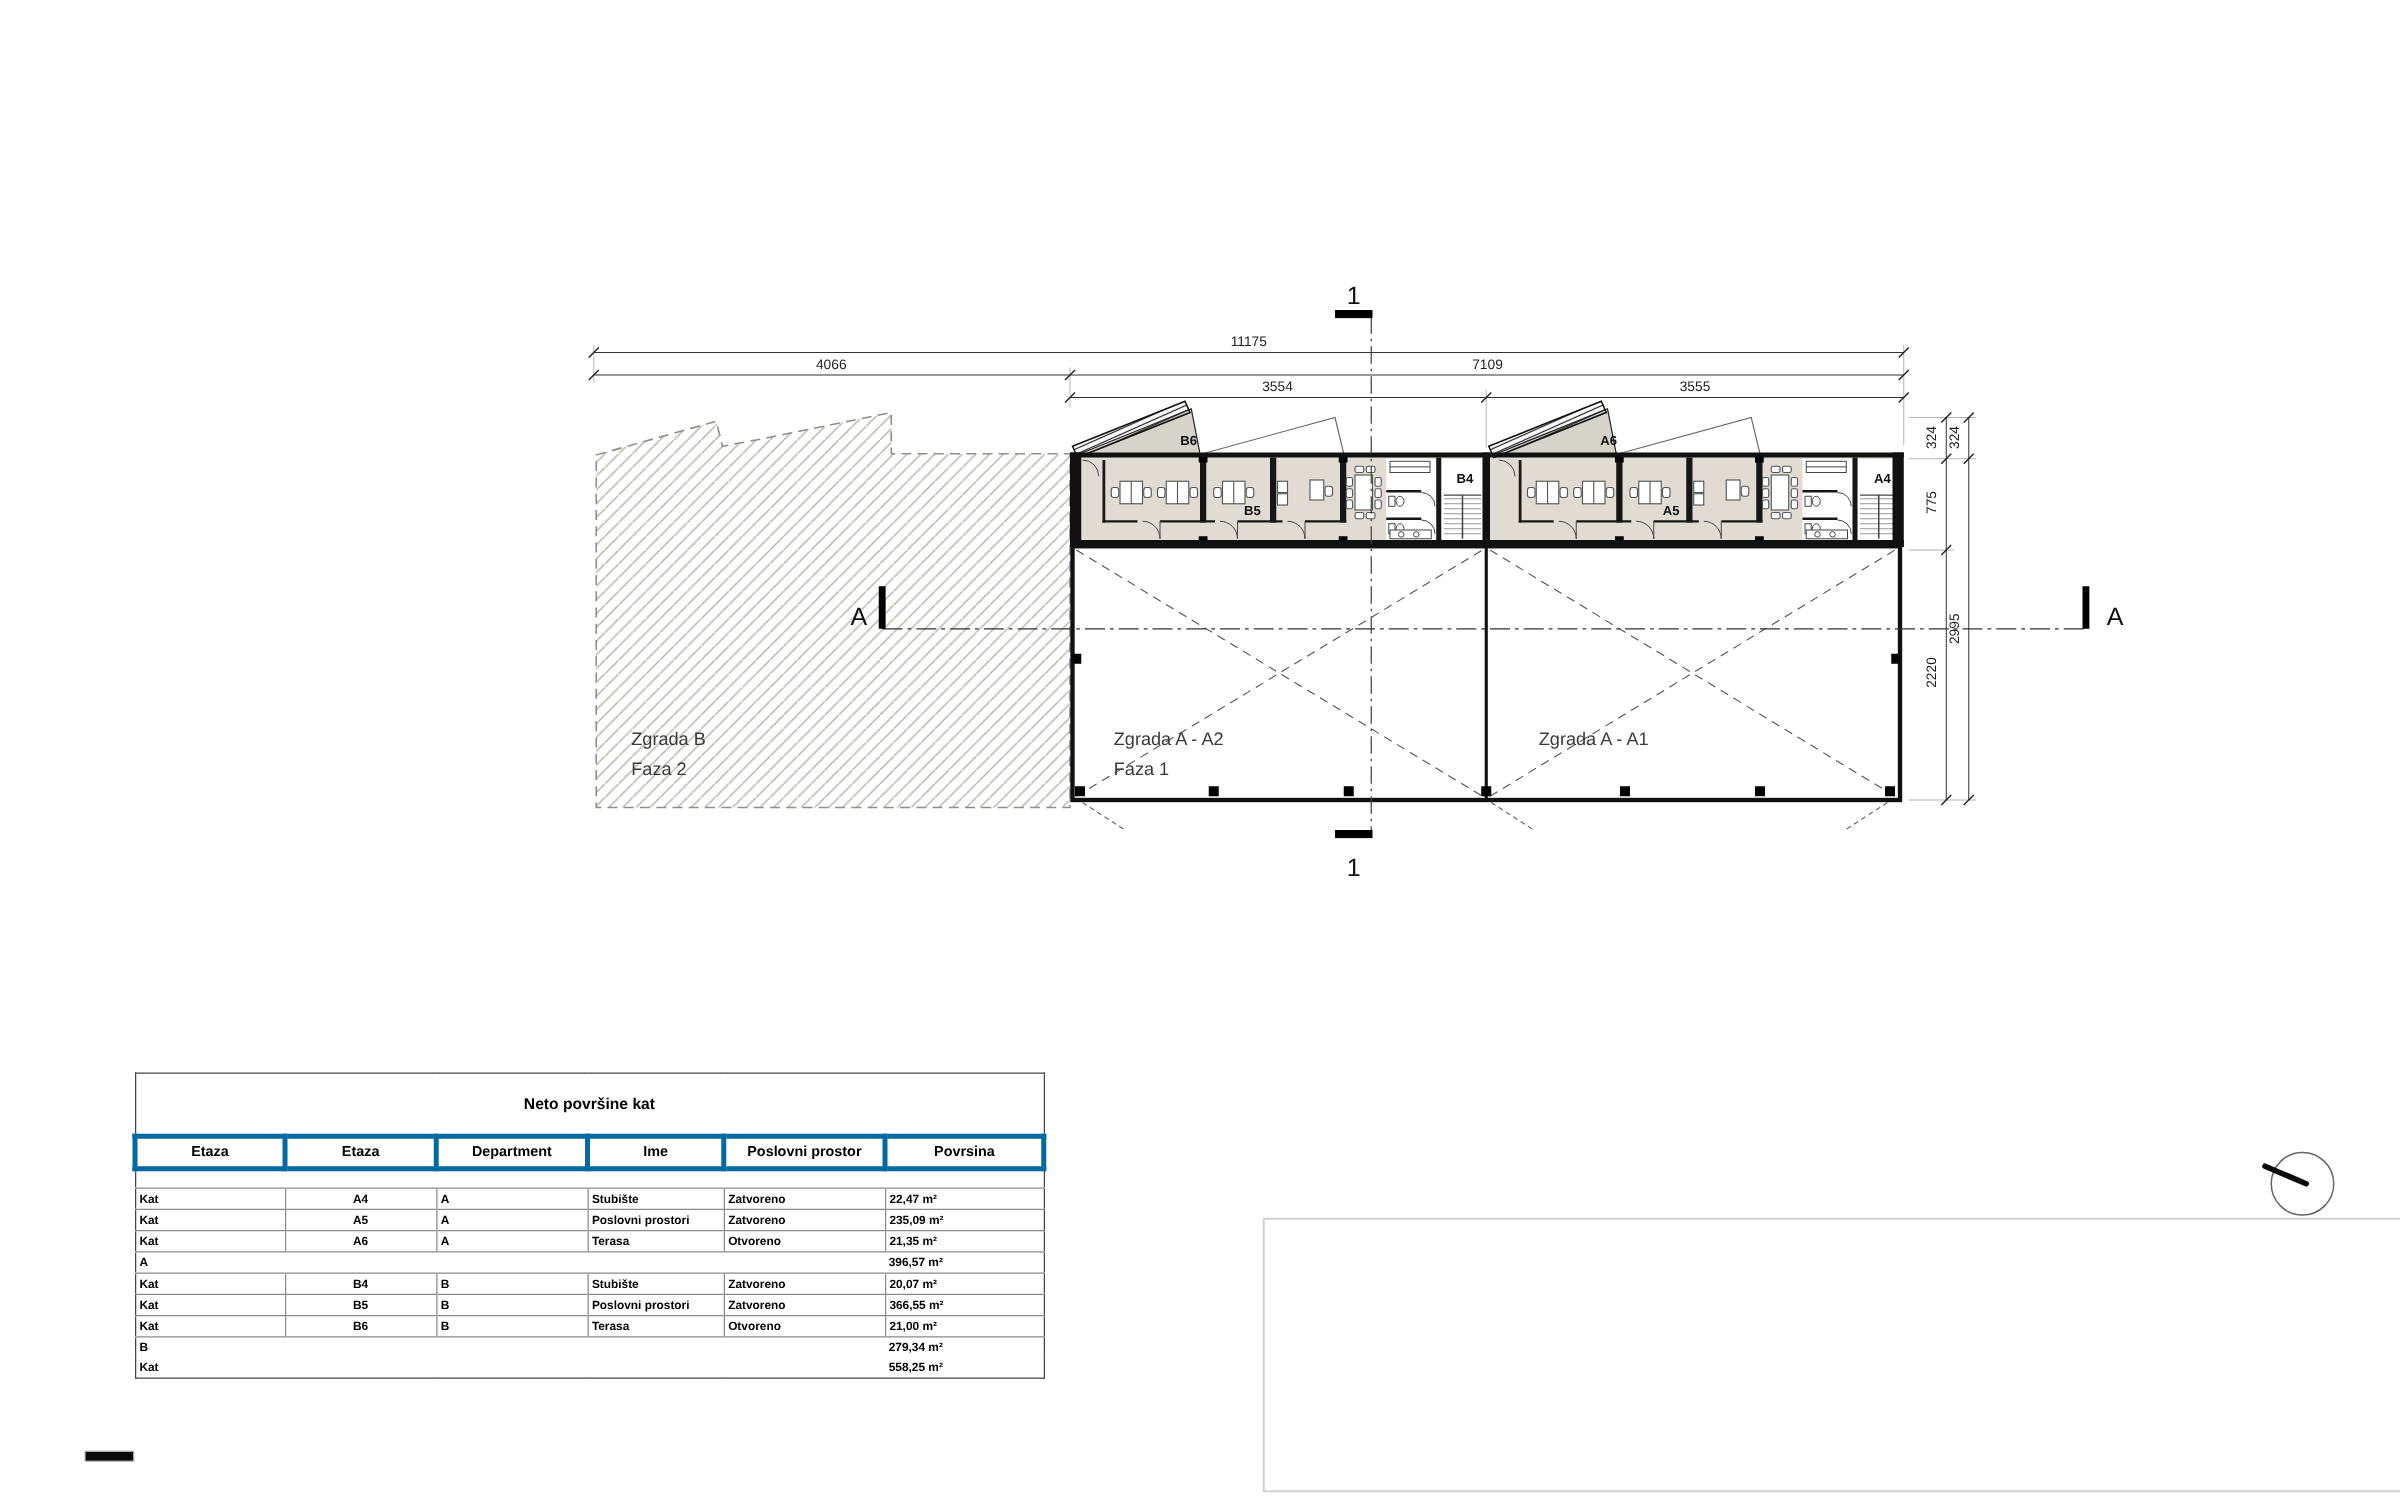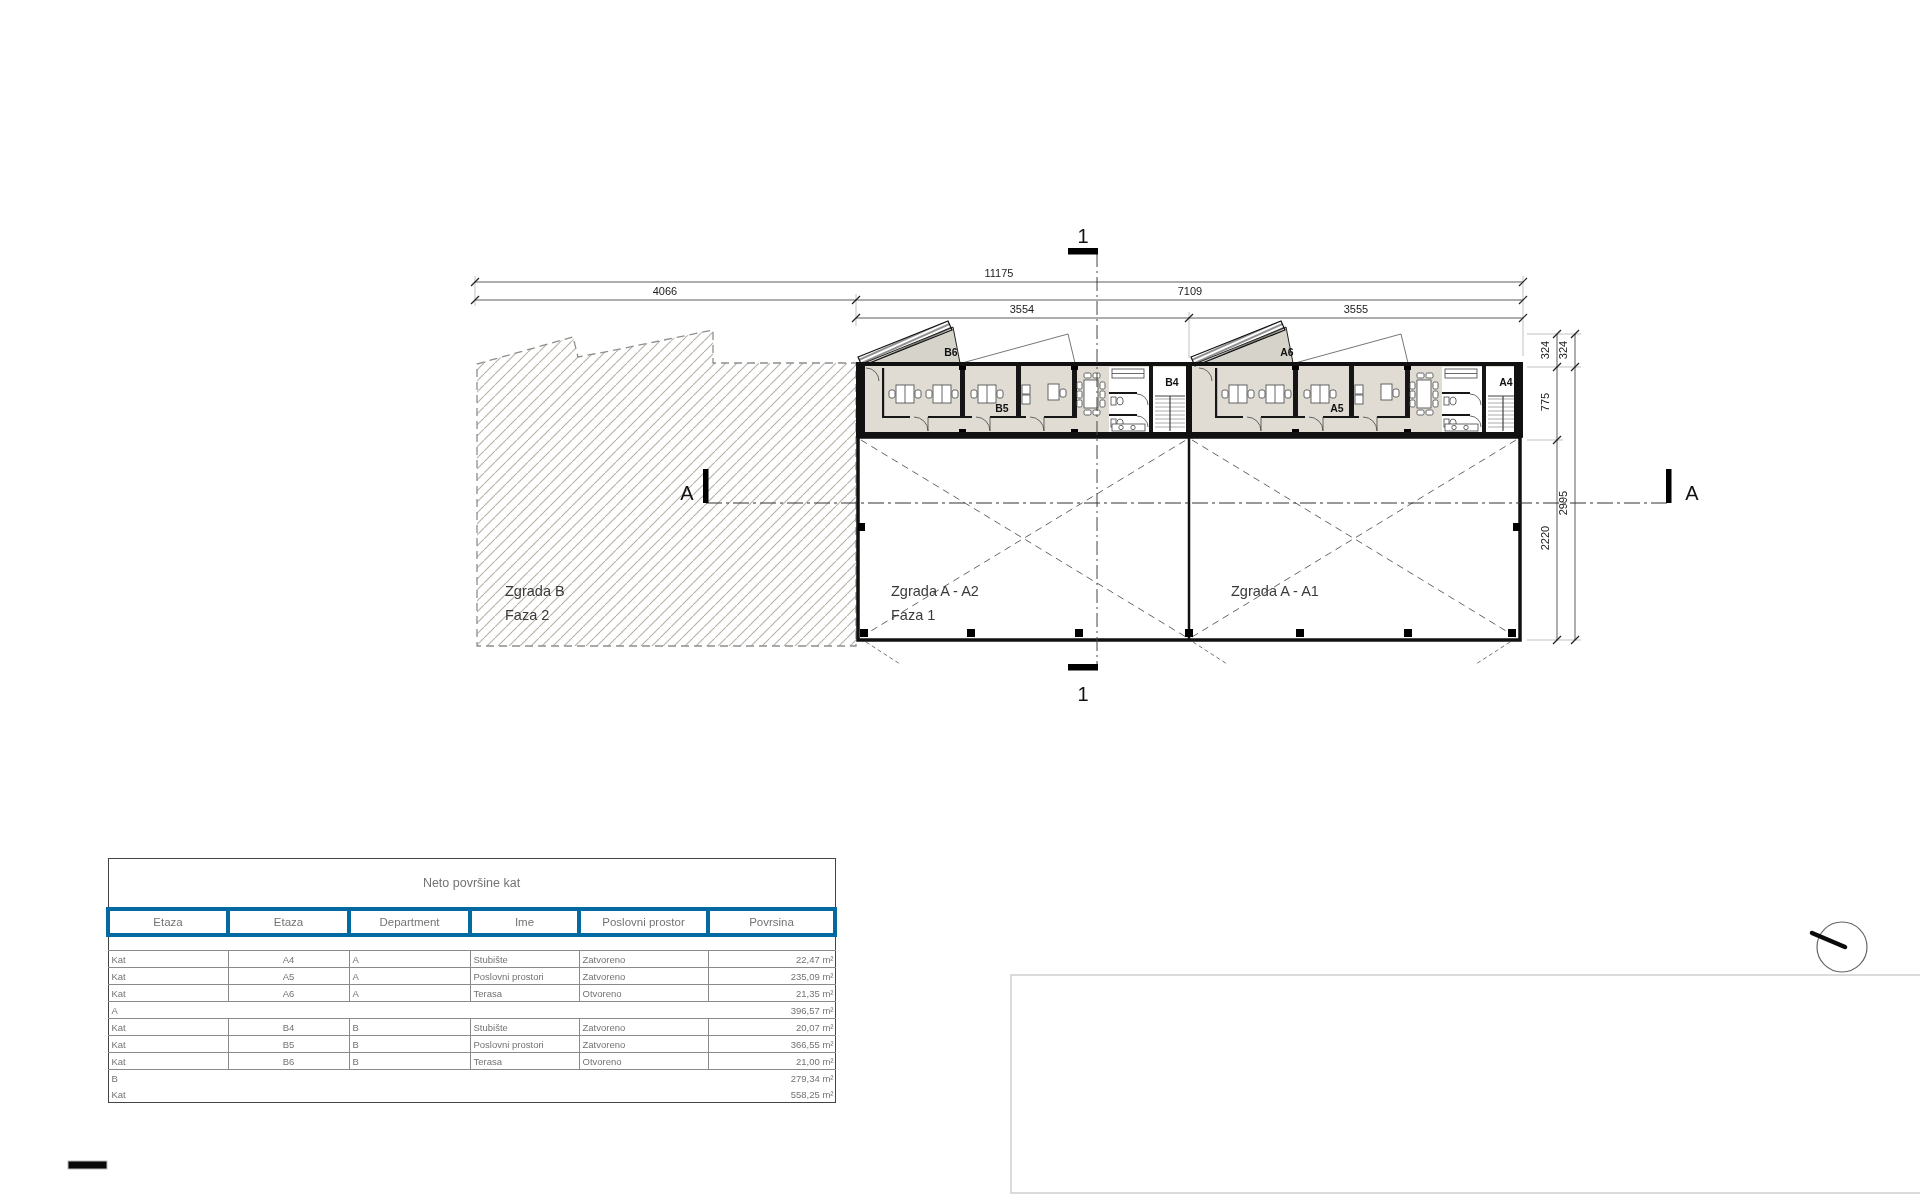--- a/index.html
+++ b/index.html
@@ -8,28 +8,28 @@
   svg{position:absolute;left:0;top:0;}
   svg text{font-family:"Liberation Sans", sans-serif;fill:#222;}
   .dimtxt{font-size:11px;}
   .lbl{font-size:14.5px;fill:#3a3a3a;}
   .roomlbl{font-size:10.5px;font-weight:bold;fill:#111;}
   .seclbl{font-size:20px;fill:#111;}
 
   
   #areatable{position:absolute;left:106px;top:858px;width:727px;border-collapse:collapse;
              table-layout:fixed;border:1.3px solid #444;background:#fff;}
-  #areatable td{overflow:hidden;white-space:nowrap;font-size:9.5px;color:#737373;padding:0 3px;height:16px;}
+  #areatable td{overflow:hidden;white-space:nowrap;font-size:9.5px;color:#000000;padding:0 3px;height:16px;font-weight:bold;}
   #areatable .title-row td{border-bottom:1px solid #444;height:48px;text-align:center;font-size:12.5px;}
   #areatable .head-row td{border:4px solid #0369a1;text-align:center;font-size:11.5px;height:22px;}
   #areatable .gap-row td{height:13px;}
   #areatable .r-item td{border-top:1px solid #8a8a8a;}
   #areatable .r-item td + td{border-left:1px solid #8a8a8a;}
   #areatable .r-sub td{border-top:1px solid #8a8a8a;}
-  #areatable .num{text-align:right;padding-right:1px;}
+  #areatable .num{padding-right:1px;}
   #areatable .c{text-align:center;}
 </style>
 </head>
 <body>
 
 <div id="sheet">
 
 <svg width="1920" height="1198" viewBox="0 0 1920 1198">
   <defs>
     <pattern id="hatchB" width="11" height="11" patternUnits="userSpaceOnUse">

